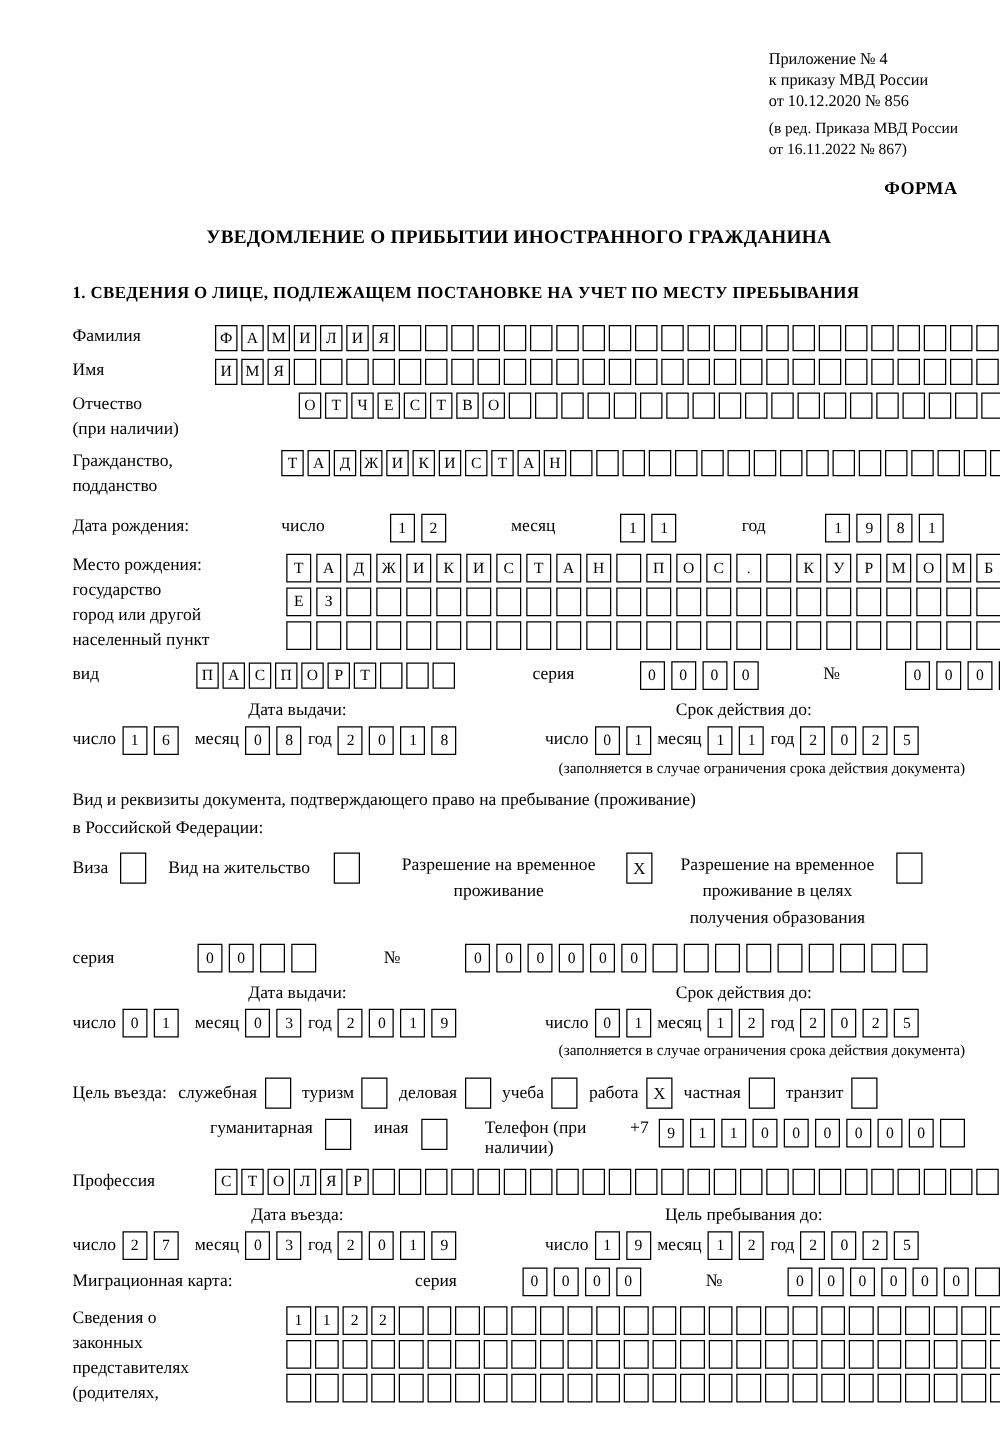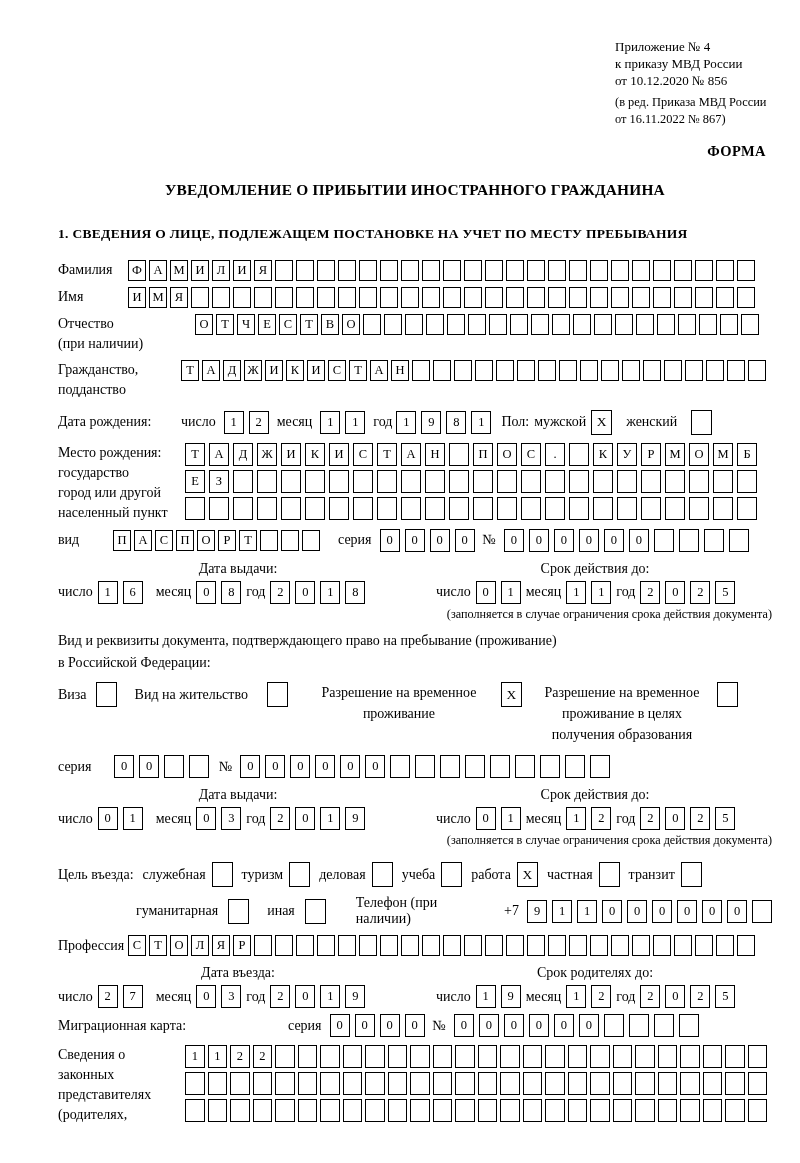--- a/index.html
+++ b/index.html
@@ -7,21 +7,21 @@
         padding:38px 28px 0 58px;background:#fff;color:#000;
         font-family:"Liberation Serif","DejaVu Serif",serif;font-size:14px;overflow:hidden;}
   
   .appendix{margin-left:557px;font-size:13px;line-height:1.32;}
   .amendment{margin-top:5px;font-size:12.4px;line-height:1.3;}
   .forma{text-align:right;font-weight:bold;font-size:14.5px;margin-top:16px;letter-spacing:.4px;padding-right:6px;}
   .title{text-align:center;font-weight:bold;font-size:15.4px;line-height:1.55;margin-top:18px;letter-spacing:.2px;}
   .blank-line{display:inline-block;width:62px;border-bottom:2px solid #333;height:.9em;margin-left:16px;}
   .sec1{font-weight:bold;font-size:13.5px;margin-top:24px;letter-spacing:.3px;white-space:nowrap;}
   
-  .frow{display:flex;align-items:center;margin-top:6px;}
+  .frow{display:flex;align-items:center;margin-top:6px;gap:44px;}
   .frow.top{align-items:flex-start;}
   .flabel{flex:none;line-height:20px;}
   .w70{width:70px;} .w137{width:137px;} .w123{width:123px;} .w127{width:127px;} .w115{width:115px;} .w55{width:55px;}
   .stack{line-height:20px;}
   
   .boxrow{display:flex;gap:3px;flex:none;}
   .cell{box-sizing:border-box;flex:none;width:18px;height:21px;border:1.6px solid #000;
         display:flex;align-items:center;justify-content:center;font-size:12.5px;background:#fff;}
   .wide .cell{width:20px;height:23px;gap:4px;}
   .wide{gap:4px;}
@@ -46,21 +46,21 @@
   .intro{margin-top:8px;line-height:1.6;}
   
   .res-options{display:flex;align-items:flex-start;margin-top:8px;}
   .opt{display:flex;align-items:center;gap:9px;}
   .opt-multi{display:flex;align-items:flex-start;gap:9px;}
   .opt-text{text-align:center;line-height:1.5;}
   
   .purpose{display:flex;align-items:center;margin-top:14px;flex-wrap:nowrap;}
   .pitem{display:flex;align-items:center;gap:6px;margin-left:9px;}
   .pitem:first-of-type{margin-left:6px;}
-  .purpose2{display:flex;align-items:center;margin-top:8px;margin-left:78px;}
+  .purpose2{display:flex;margin-top:8px;margin-left:110px;}
   .ml8{margin-left:8px;} .ml10{margin-left:10px;} .ml14{margin-left:14px;} .ml18{margin-left:18px;} .ml30{margin-left:30px;} .ml78{margin-left:78px;}
 </style>
 </head>
 <body>
 
 <div class="page">
 
   <div class="appendix">
     <div>Приложение № 4</div>
     <div>к приказу МВД России</div>
@@ -603,21 +603,21 @@
         <span class="cell"></span>
         <span class="cell"></span>
         <span class="cell"></span>
         <span class="cell"></span>
         <span class="cell"></span>
       </div>
   </div>
 
   <div class="dates-headings">
     <div class="dh-left">Дата въезда:</div>
-    <div class="dh-right">Срок родителях до:</div>
+    <div class="dh-right">Цель пребывания до:</div>
   </div>
   <div class="dates-row">
     <div class="dgroup left">
       <span>число</span>
       <div class="boxrow num">
           <span class="cell">2</span>
           <span class="cell">7</span>
         </div>
       <span class="ml8">месяц</span>
       <div class="boxrow num">

